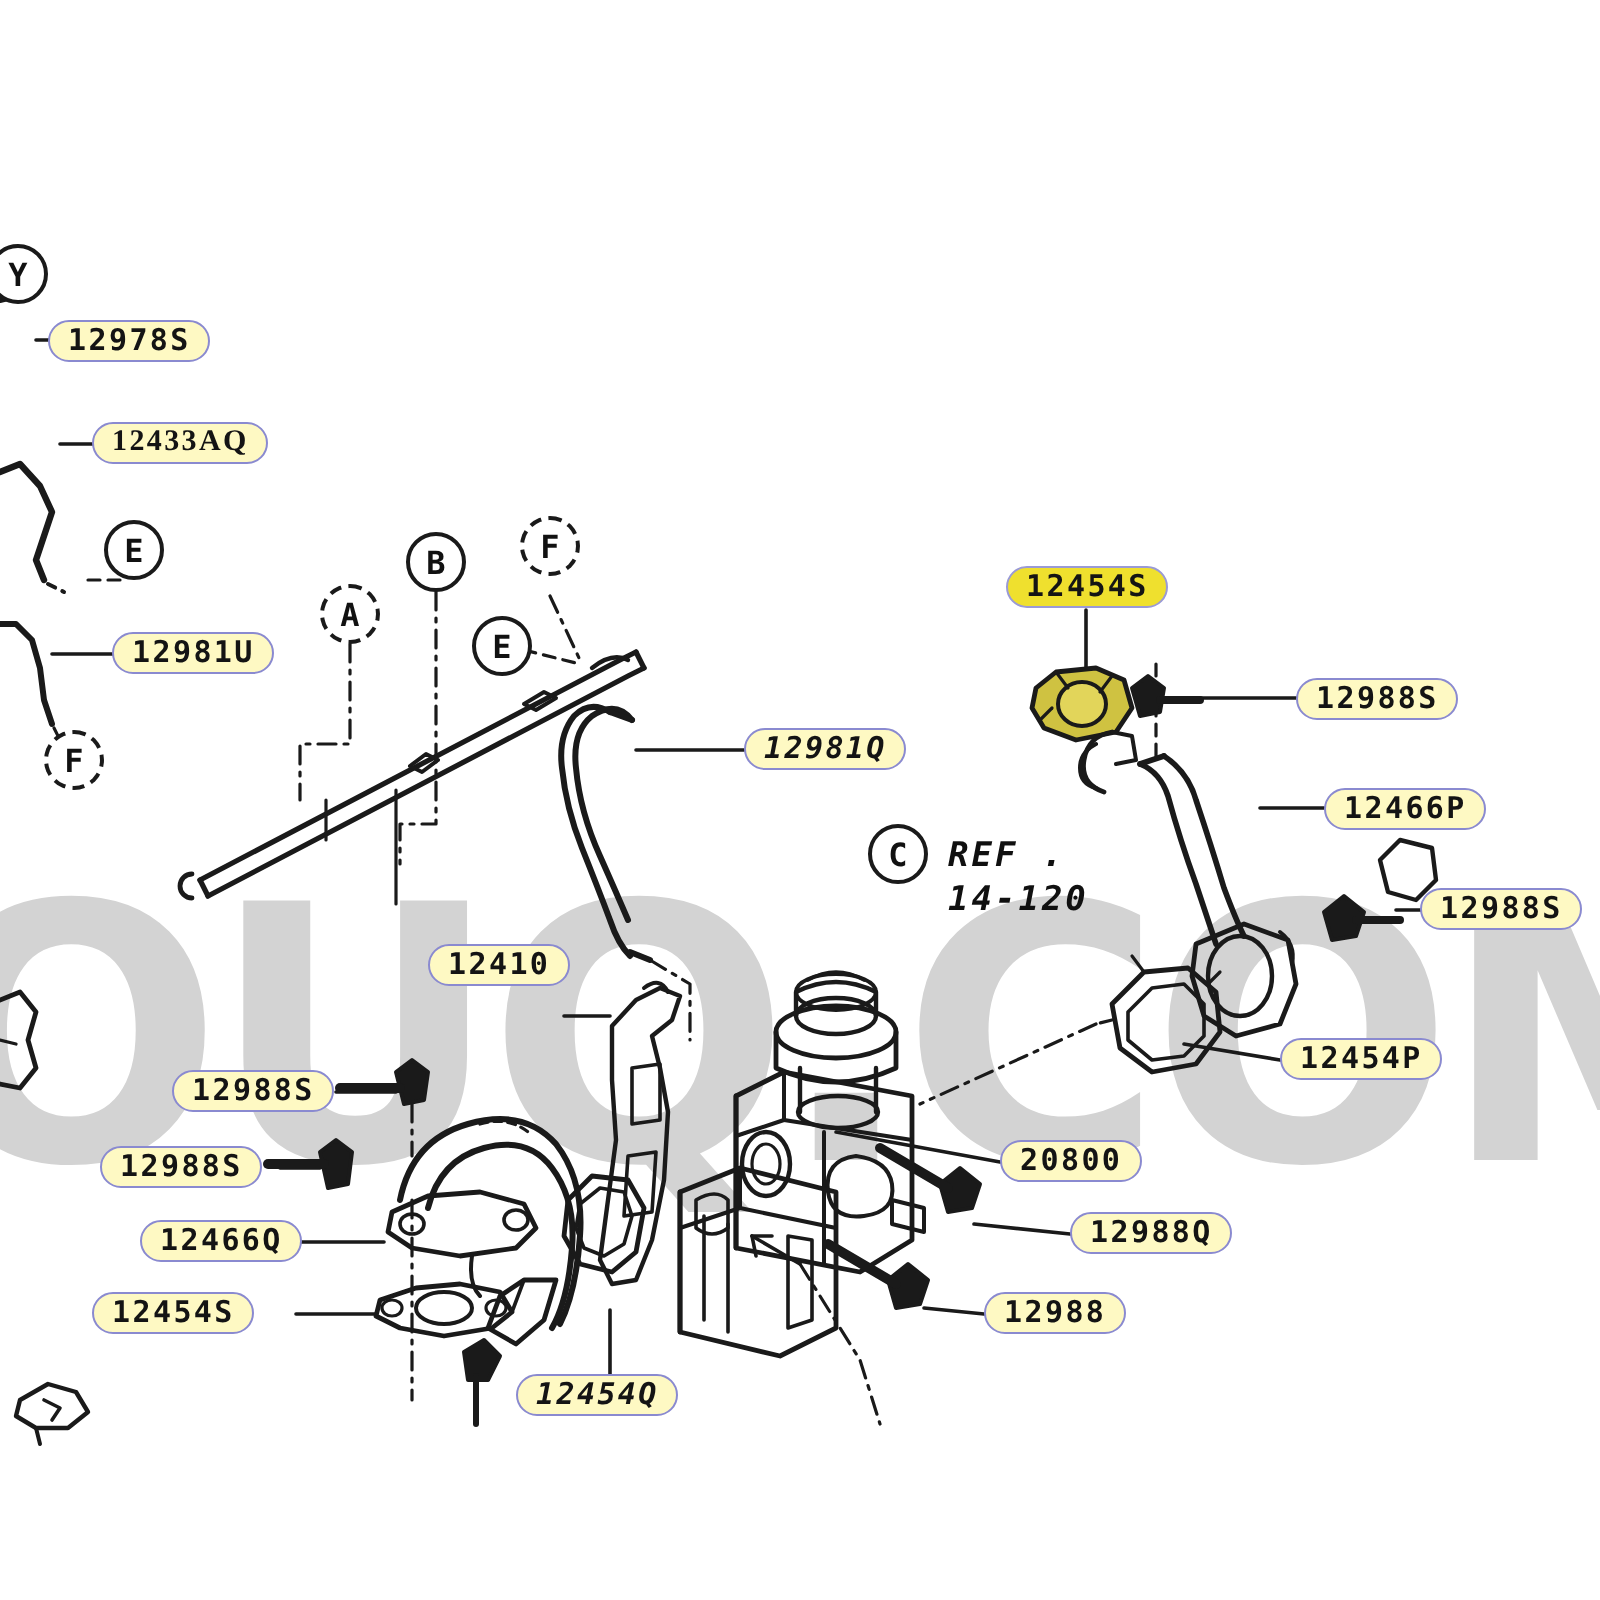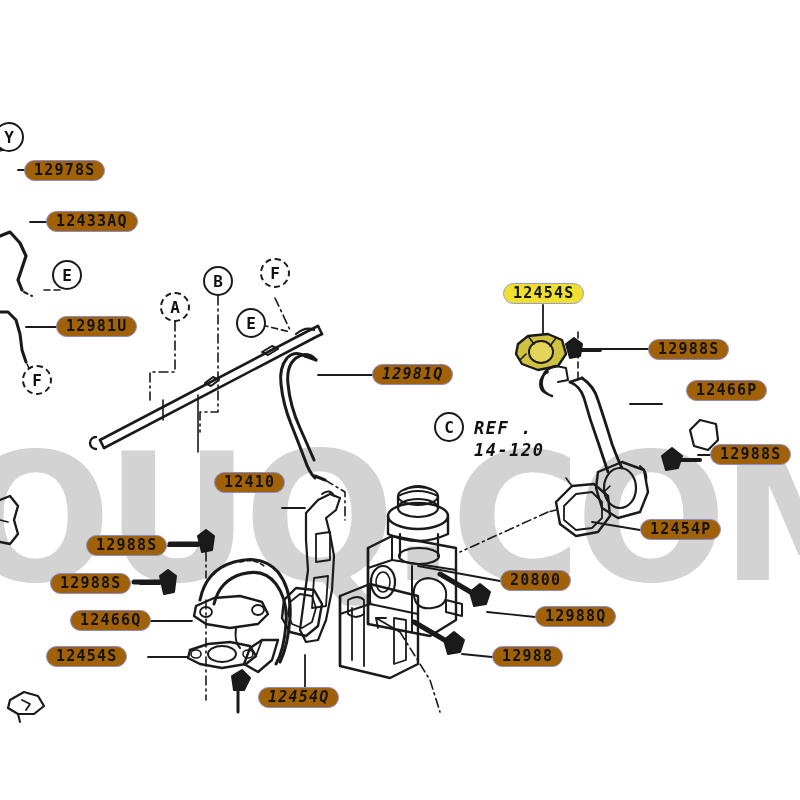--- a/index.html
+++ b/index.html
@@ -16,21 +16,21 @@
 
   
   #art{position:absolute;left:0;top:0;width:800px;height:800px;z-index:2;}
 
   
   .pill{position:absolute;z-index:5;
         height:21px;line-height:19px;
         padding:0 9px;
         border:1.6px solid #8a8ad0;
         border-radius:11px;
-        background:#a16207;
+        background:#fef9c3;
         color:#141414;
         font-size:15px;font-weight:bold;letter-spacing:1.2px;
         white-space:nowrap;
         box-sizing:border-box;}
   .pill.hl{background:#efe02e;border-color:#9a9ad6;}
 
   
   .balloon{position:absolute;z-index:5;width:30px;height:30px;
            border:2px solid #1a1a1a;border-radius:50%;
            background:#fff;color:#111;
@@ -259,25 +259,25 @@
   <div class="balloon dash" style="left:160px;top:292px;">A</div>
   <div class="balloon" style="left:203px;top:266px;">B</div>
   <div class="balloon" style="left:236px;top:308px;">E</div>
   <div class="balloon dash" style="left:260px;top:258px;">F</div>
   <div class="balloon" style="left:434px;top:412px;">C</div>
 
   <div class="ref" style="left:474px;top:418px;">REF .</div>
   <div class="ref" style="left:474px;top:440px;">14-120</div>
 
   <div class="pill" style="left:24px;top:160px;">12978S</div>
-  <div class="pill" style="left:46px;top:211px;">12433AQ</div>
+  <div class="pill" style="left:46px;top:211px;font-family:Liberation Serif, serif;">12433AQ</div>
   <div class="pill" style="left:56px;top:316px;">12981U</div>
   <div class="pill hl" style="left:503px;top:283px;">12454S</div>
   <div class="pill" style="left:648px;top:339px;">12988S</div>
-  <div class="pill" style="left:662px;top:380px;margin-left:24px;">12466P</div>
+  <div class="pill" style="left:662px;top:394px;">12466P</div>
   <div class="pill" style="left:710px;top:444px;">12988S</div>
   <div class="pill" style="left:372px;top:364px;font-style:italic;">12981Q</div>
   <div class="pill" style="left:214px;top:472px;">12410</div>
   <div class="pill" style="left:640px;top:519px;">12454P</div>
   <div class="pill" style="left:500px;top:570px;">20800</div>
   <div class="pill" style="left:535px;top:606px;text-align:center;">12988Q</div>
   <div class="pill" style="left:492px;top:646px;">12988</div>
   <div class="pill" style="left:86px;top:535px;">12988S</div>
   <div class="pill" style="left:50px;top:573px;">12988S</div>
   <div class="pill" style="left:46px;top:610px;margin-left:24px;">12466Q</div>

